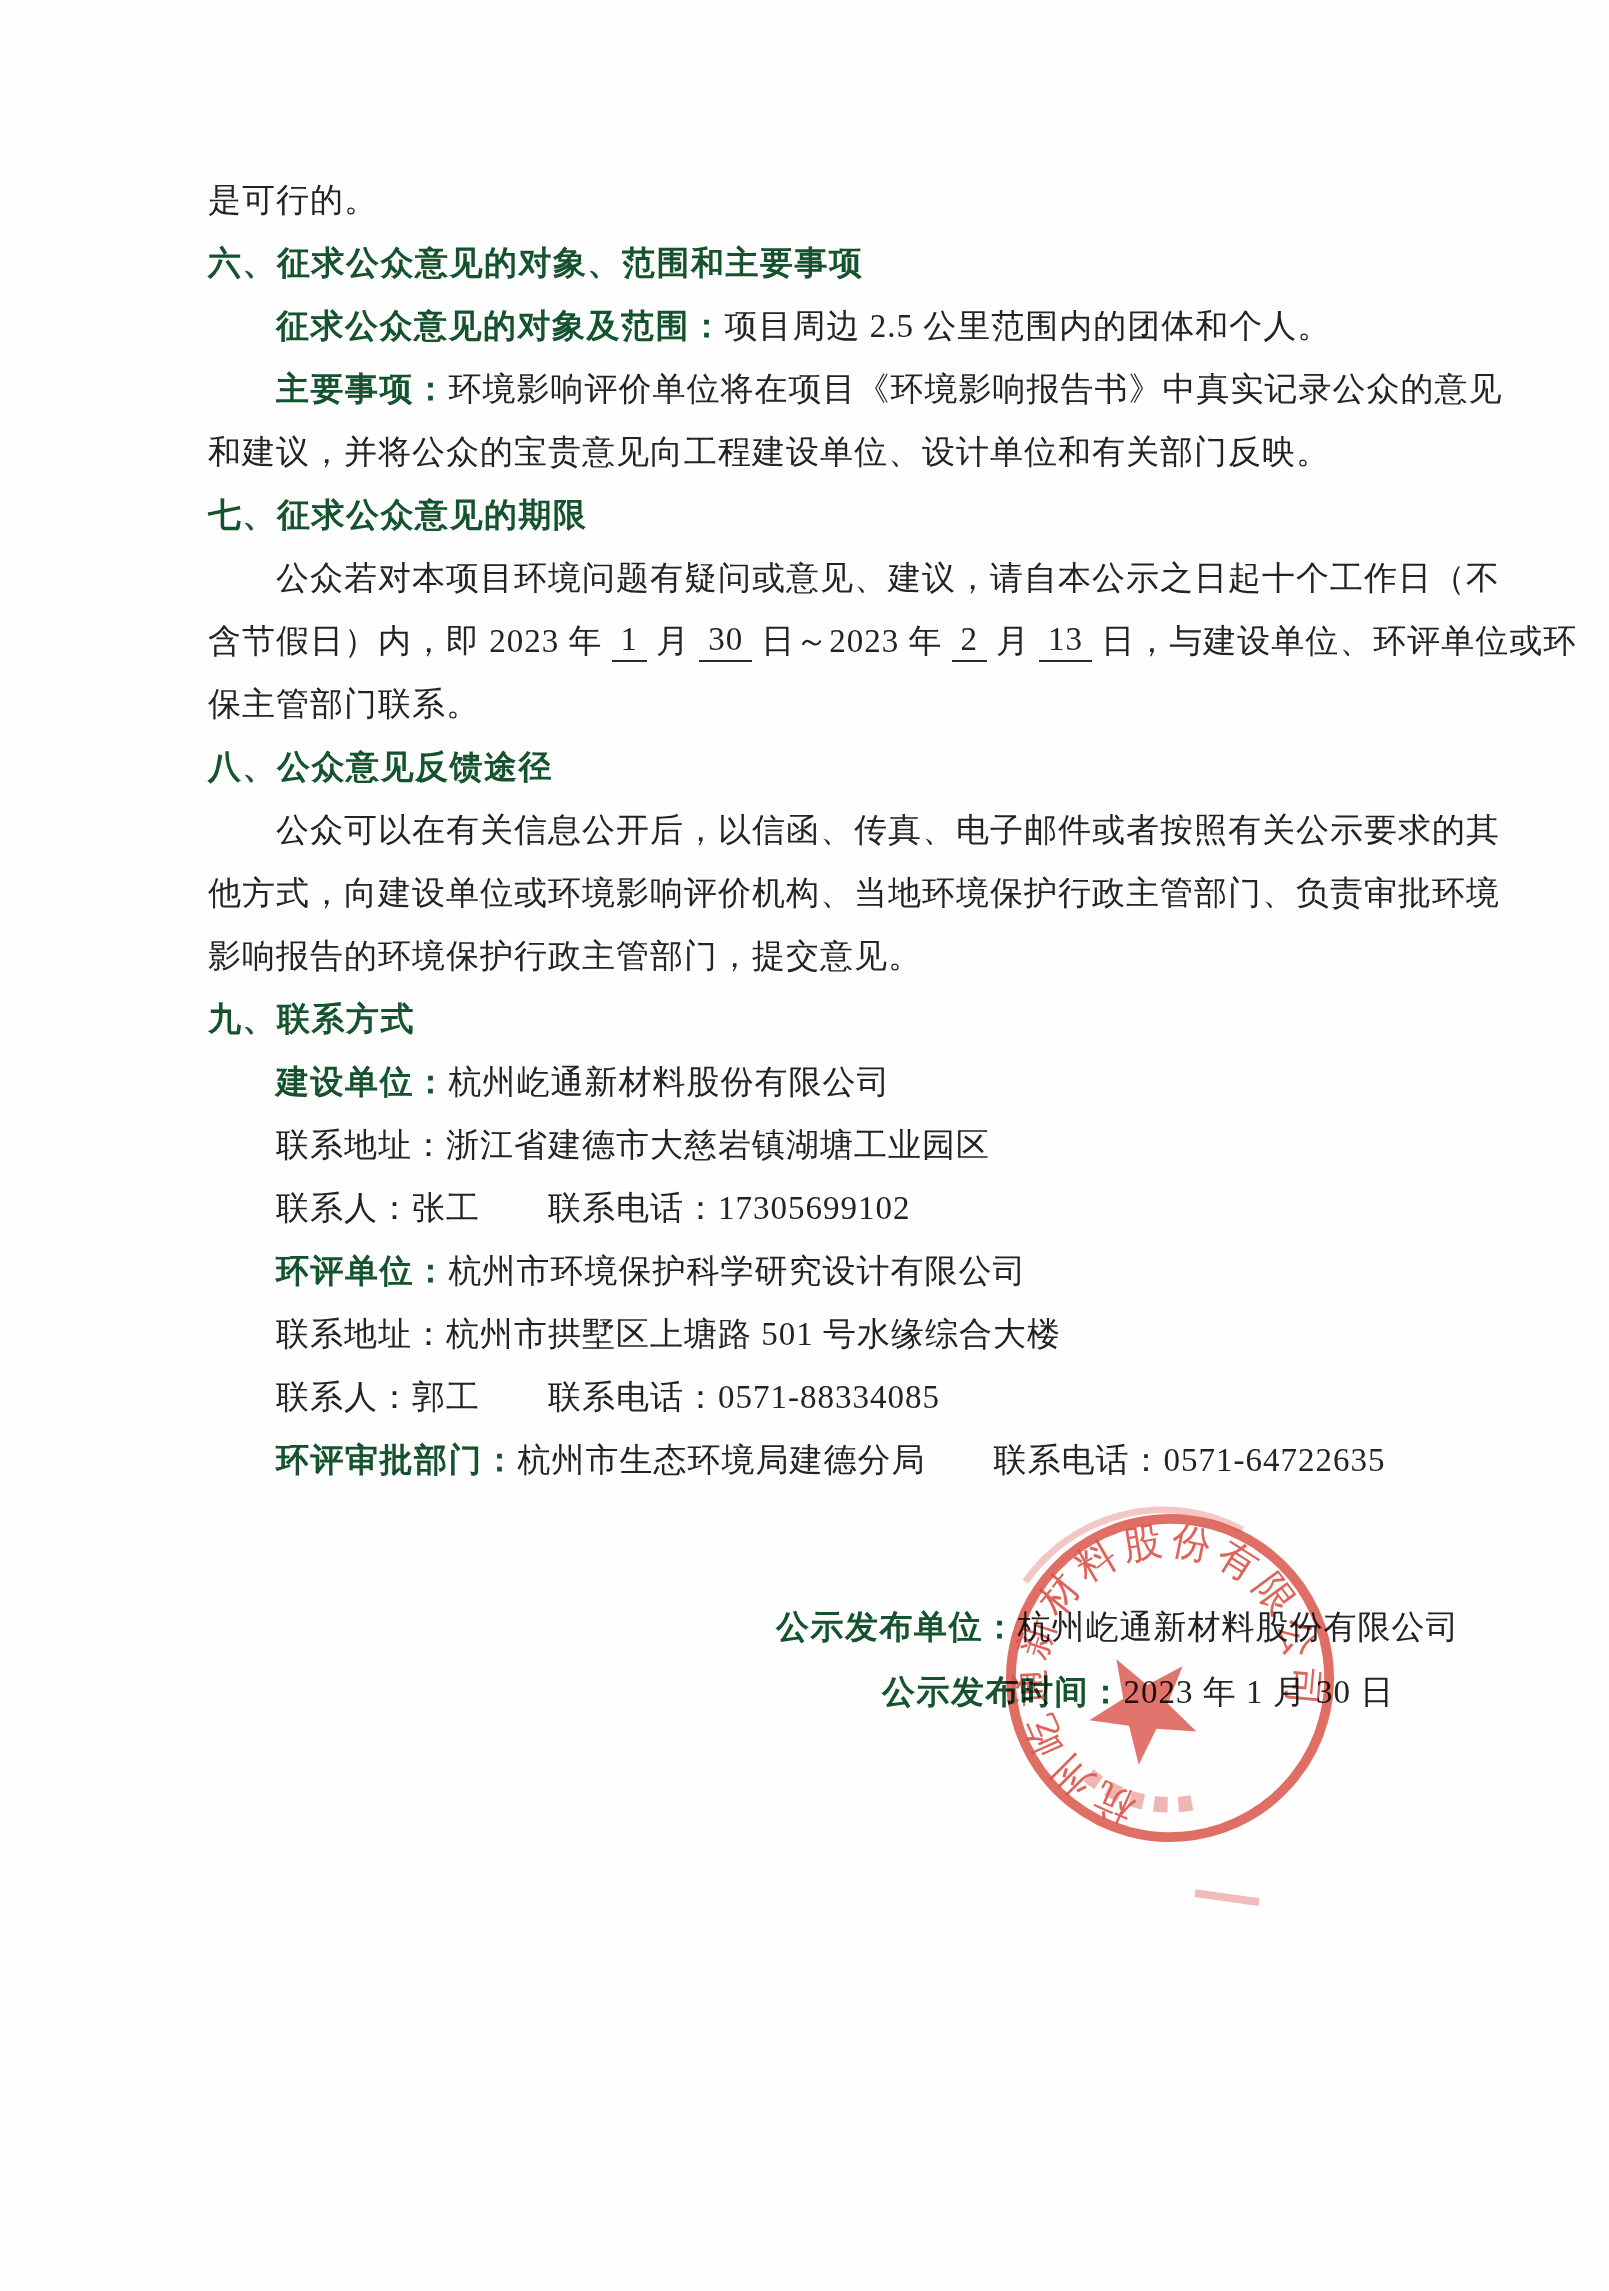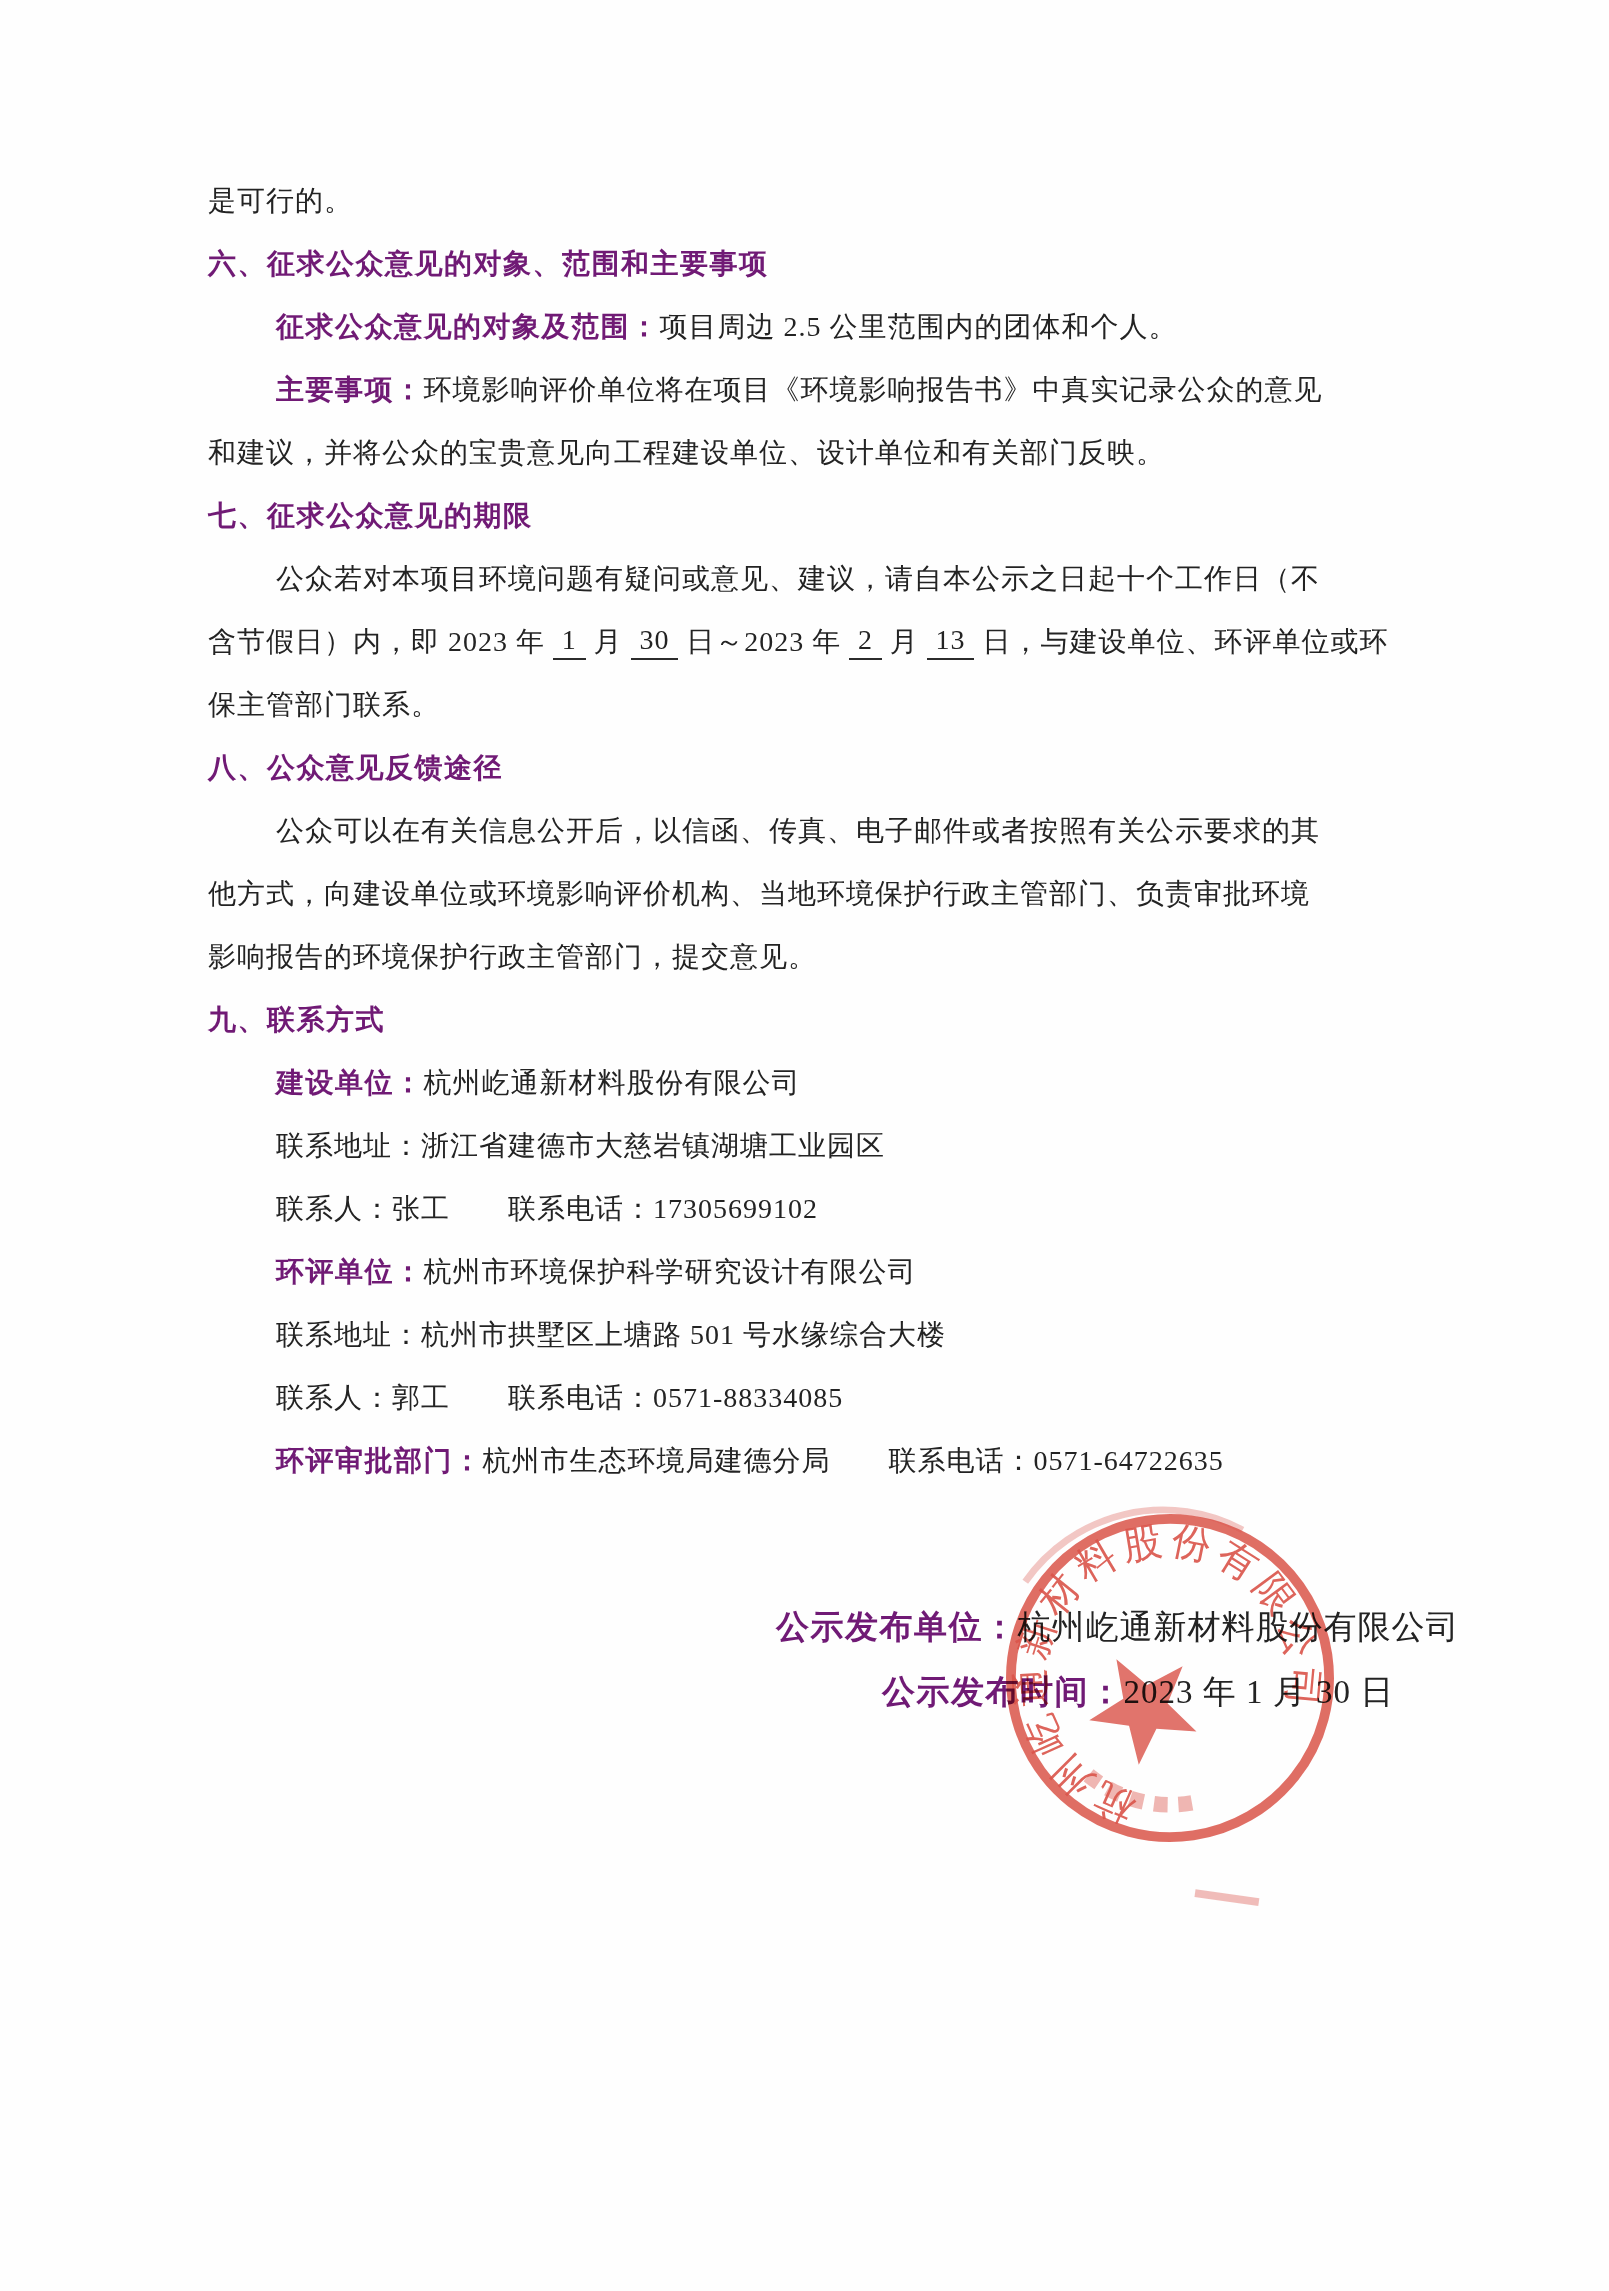--- a/index.html
+++ b/index.html
@@ -5,26 +5,26 @@
   html,body{margin:0;padding:0;}
   body{
     width:1609px;height:2292px;position:relative;background:#ffffff;
     font-family:"Liberation Serif","DejaVu Serif",serif;color:#232323;
     overflow:hidden;
   }
   .page{position:absolute;inset:0;background:#fefefe;}
   .textcol{position:absolute;left:208px;top:169px;width:1287px;}
   .line{
     height:63px;display:flex;align-items:center;
-    font-size:28px;letter-spacing:1px;white-space:pre;
+    font-size:33px;letter-spacing:1px;white-space:pre;
   }
   .line.indent{padding-left:68px;}
   .heading,.lbl{
     font-family:"Liberation Sans","DejaVu Sans",sans-serif;
-    font-weight:700;letter-spacing:1.5px;color:#701a75;
+    font-weight:700;letter-spacing:1.5px;color:#14532d;
   }
   .u{border-bottom:2.9px solid #2b2b2b;padding:0 8.8px 2px;}
   .footer-line{
     position:absolute;font-size:33px;letter-spacing:1px;white-space:pre;
     display:flex;height:57px;
   }
   #pub-line{left:776px;top:1605px;}
   #date-line{left:882px;top:1670px;}
   #seal{
     position:absolute;left:926px;top:1434px;width:488px;height:488px;

